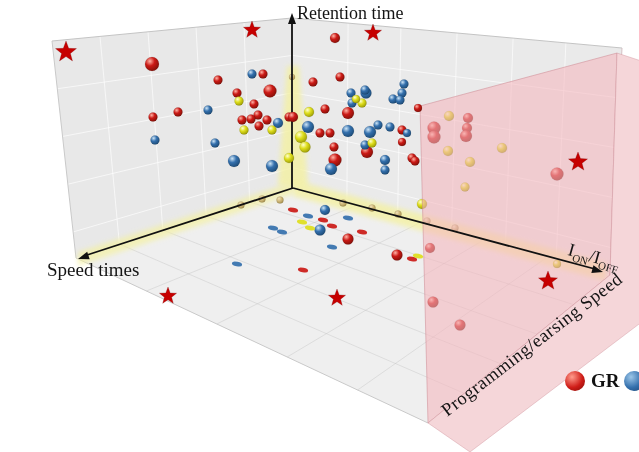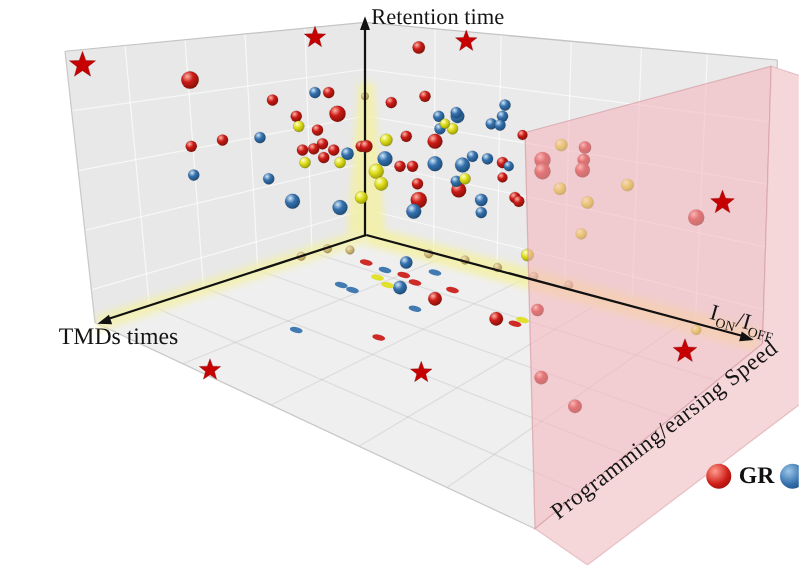--- a/index.html
+++ b/index.html
@@ -215,21 +215,21 @@
         <path d="M207.0,21.0L209.2,26.9L215.6,27.2L210.6,31.2L212.3,37.3L207.0,33.8L201.7,37.3L203.4,31.2L198.4,27.2L204.8,26.9Z"></path>
         <path d="M328.0,24.0L330.2,29.9L336.6,30.2L331.6,34.2L333.3,40.3L328.0,36.8L322.7,40.3L324.4,34.2L319.4,30.2L325.8,29.9Z"></path>
         <path d="M533.0,152.0L535.5,158.6L542.5,158.9L537.0,163.3L538.9,170.1L533.0,166.2L527.1,170.1L529.0,163.3L523.5,158.9L530.5,158.6Z"></path>
         <path d="M503.0,271.0L505.5,277.6L512.5,277.9L507.0,282.3L508.9,289.1L503.0,285.2L497.1,289.1L499.0,282.3L493.5,277.9L500.5,277.6Z"></path>
         <path d="M123.0,287.0L125.2,292.9L131.6,293.2L126.6,297.2L128.3,303.3L123.0,299.8L117.7,303.3L119.4,297.2L114.4,293.2L120.8,292.9Z"></path>
         <path d="M292.0,289.0L294.2,294.9L300.6,295.2L295.6,299.2L297.3,305.3L292.0,301.8L286.7,305.3L288.4,299.2L283.4,295.2L289.8,294.9Z"></path>
       </g>
     </svg>
 
   <div class="ov" id="lbl-retention">Retention time</div>
-  <div class="ov" id="lbl-cycle">TMDs times</div>
+  <div class="ov" id="lbl-cycle">Speed times</div>
   <div class="ov" id="lbl-ion"><span>I</span><sub>ON</sub><span>/</span><span>I</span><sub>OFF</sub></div>
   <div class="ov" id="lbl-prog">Programming/earsing Speed</div>
 
   <div id="legend">
     <div class="lrow">
       <span class="lsph" style="background: radial-gradient(circle at 35% 30%, rgb(255, 156, 141) 0%, rgb(207, 29, 24) 55%, rgb(126, 11, 6) 100%);"></span>
       <span class="llab">GR</span>
     </div>
     <div class="lrow">
       <span class="lsph" style="background: radial-gradient(circle at 35% 30%, rgb(156, 198, 232) 0%, rgb(52, 112, 173) 55%, rgb(27, 67, 112) 100%);"></span>

